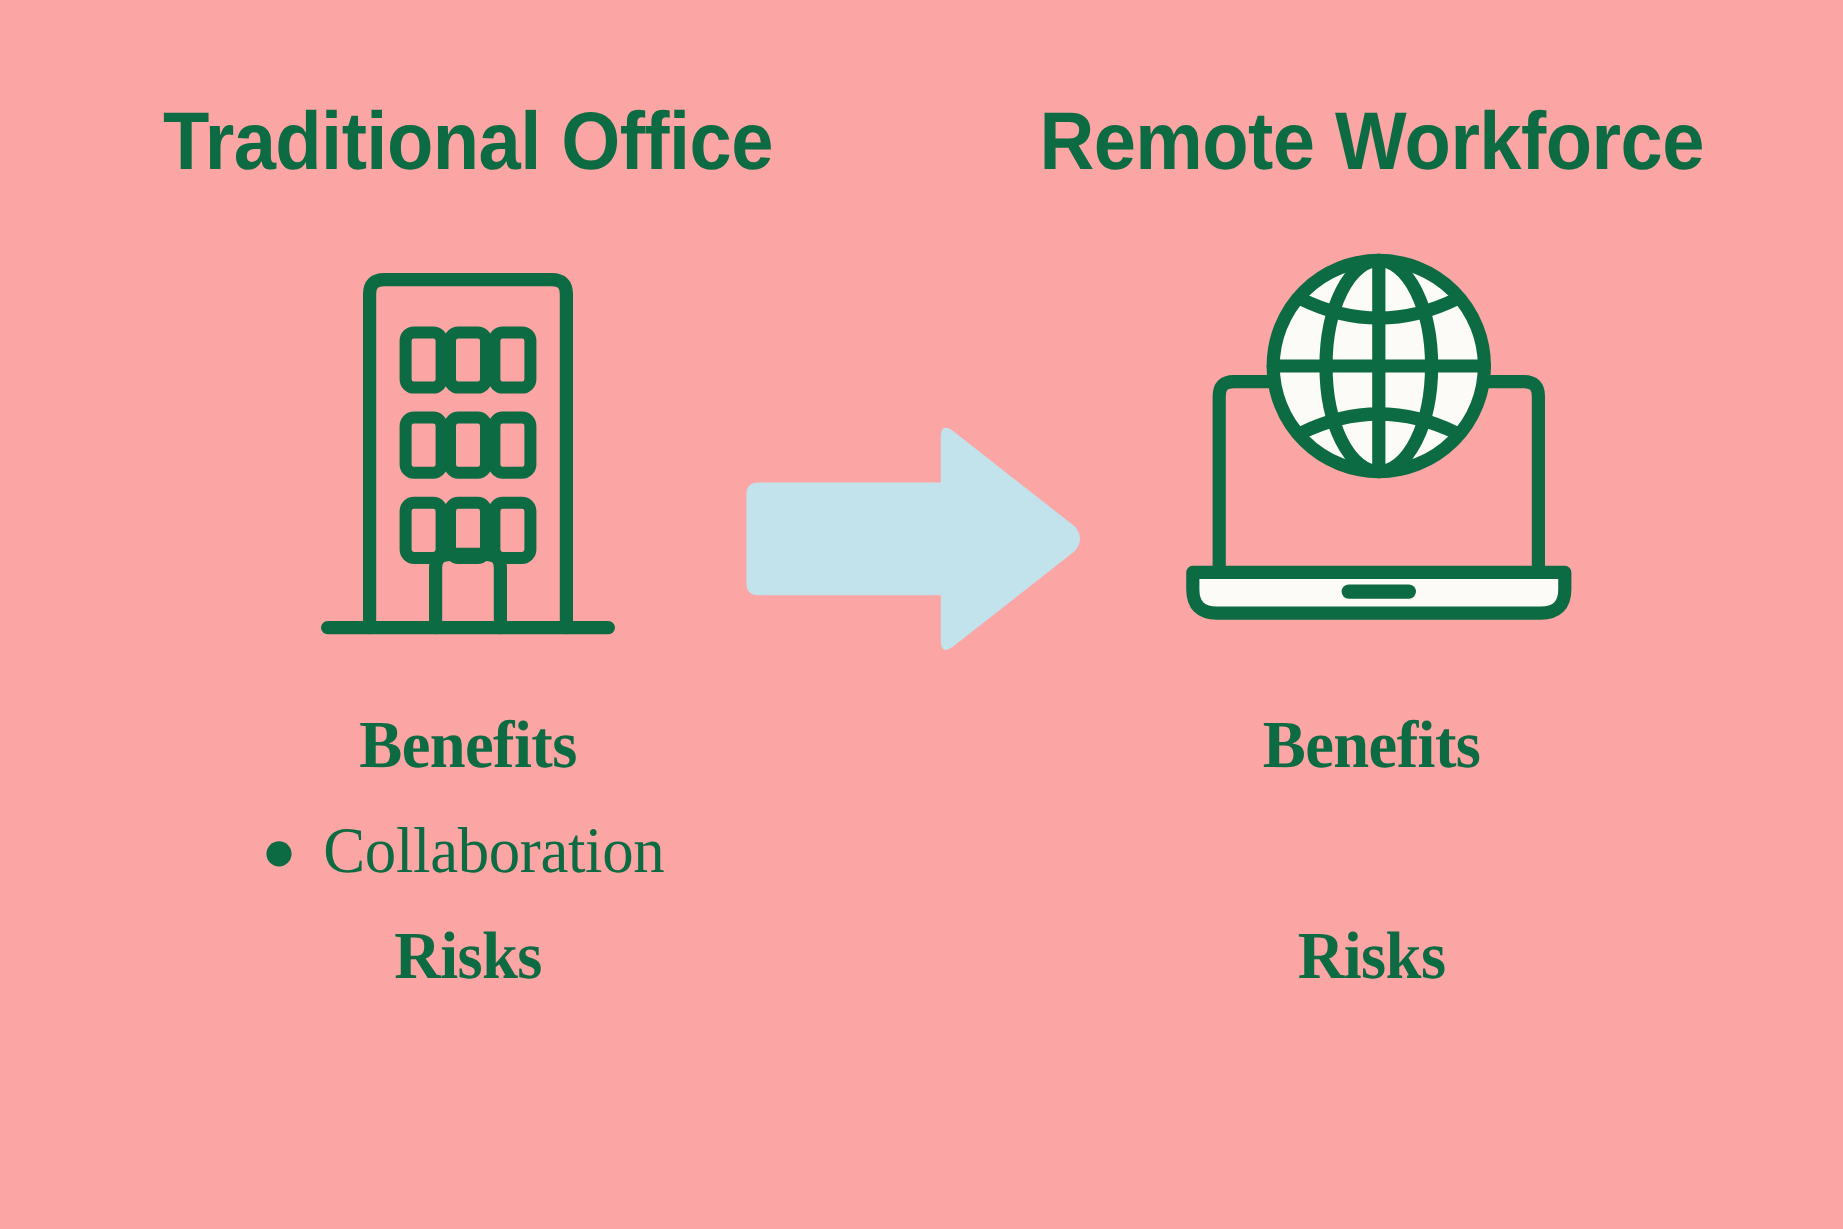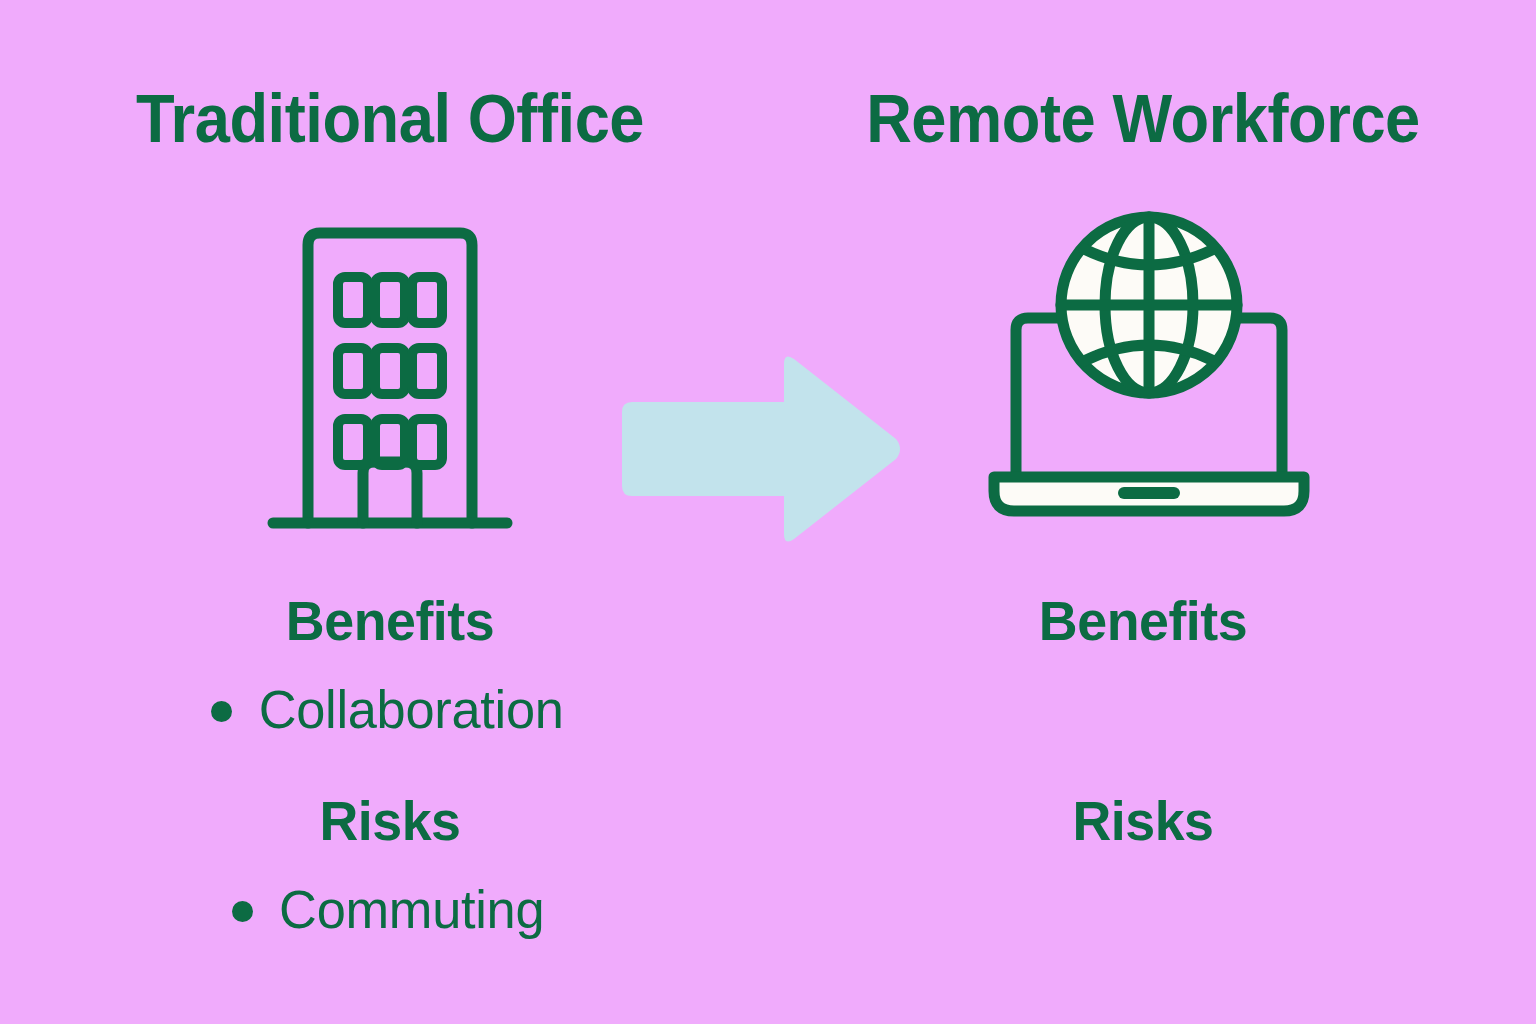--- a/index.html
+++ b/index.html
@@ -11,21 +11,21 @@
     width: 1536px;
     height: 1024px;
     background: #fdfbf7;
     font-family: "Liberation Sans", "DejaVu Sans", sans-serif;
     overflow: hidden;
   }
   #infographic {
     position: relative;
     width: 1536px;
     height: 1024px;
-    background: #f0abfc;
+    background: #fca5a5;
   }
 
   
   .column {
     position: absolute;
     top: 0;
     height: 1024px;
   }
   .column.left  { left: 40px;  width: 700px; }
   .column.right { left: 790px; width: 706px; }
@@ -59,23 +59,24 @@
     justify-content: center;
   }
   .icon-wrap.right-icon { padding-left: 6px; }
 
   
   .section {
     position: absolute;
     left: 0;
     width: 100%;
     text-align: center;
+    font-family: Liberation Serif, serif;
   }
   .section.benefits { top: 592px; }
-  .section.risks    { top: 792px; }
+  .section.risks    { top: 768px; }
 
   .section-title {
     color: #0c6b43;
     font-size: 56px;
     font-weight: bold;
     line-height: 1.05;
     letter-spacing: -0.5px;
     transform: scaleX(0.96);
   }
 
@@ -156,26 +157,20 @@
       <ul class="bullet-list">
         <li class="bullet-row">
           <span class="bullet-dot"></span>
           <span class="bullet-text">Collaboration</span>
         </li>
       </ul>
     </div>
 
     <div class="section risks">
       <div class="section-title">Risks</div>
-      <ul class="bullet-list">
-        <li class="bullet-row">
-          <span class="bullet-dot"></span>
-          <span class="bullet-text">Commuting</span>
-        </li>
-      </ul>
     </div>
 
   </div>
 
   <div id="arrow-block">
     <svg width="292" height="198" viewBox="0 0 292 198">
       <path d="M 10 62
                Q 10 52 20 52
                L 172 52
                L 172 14

